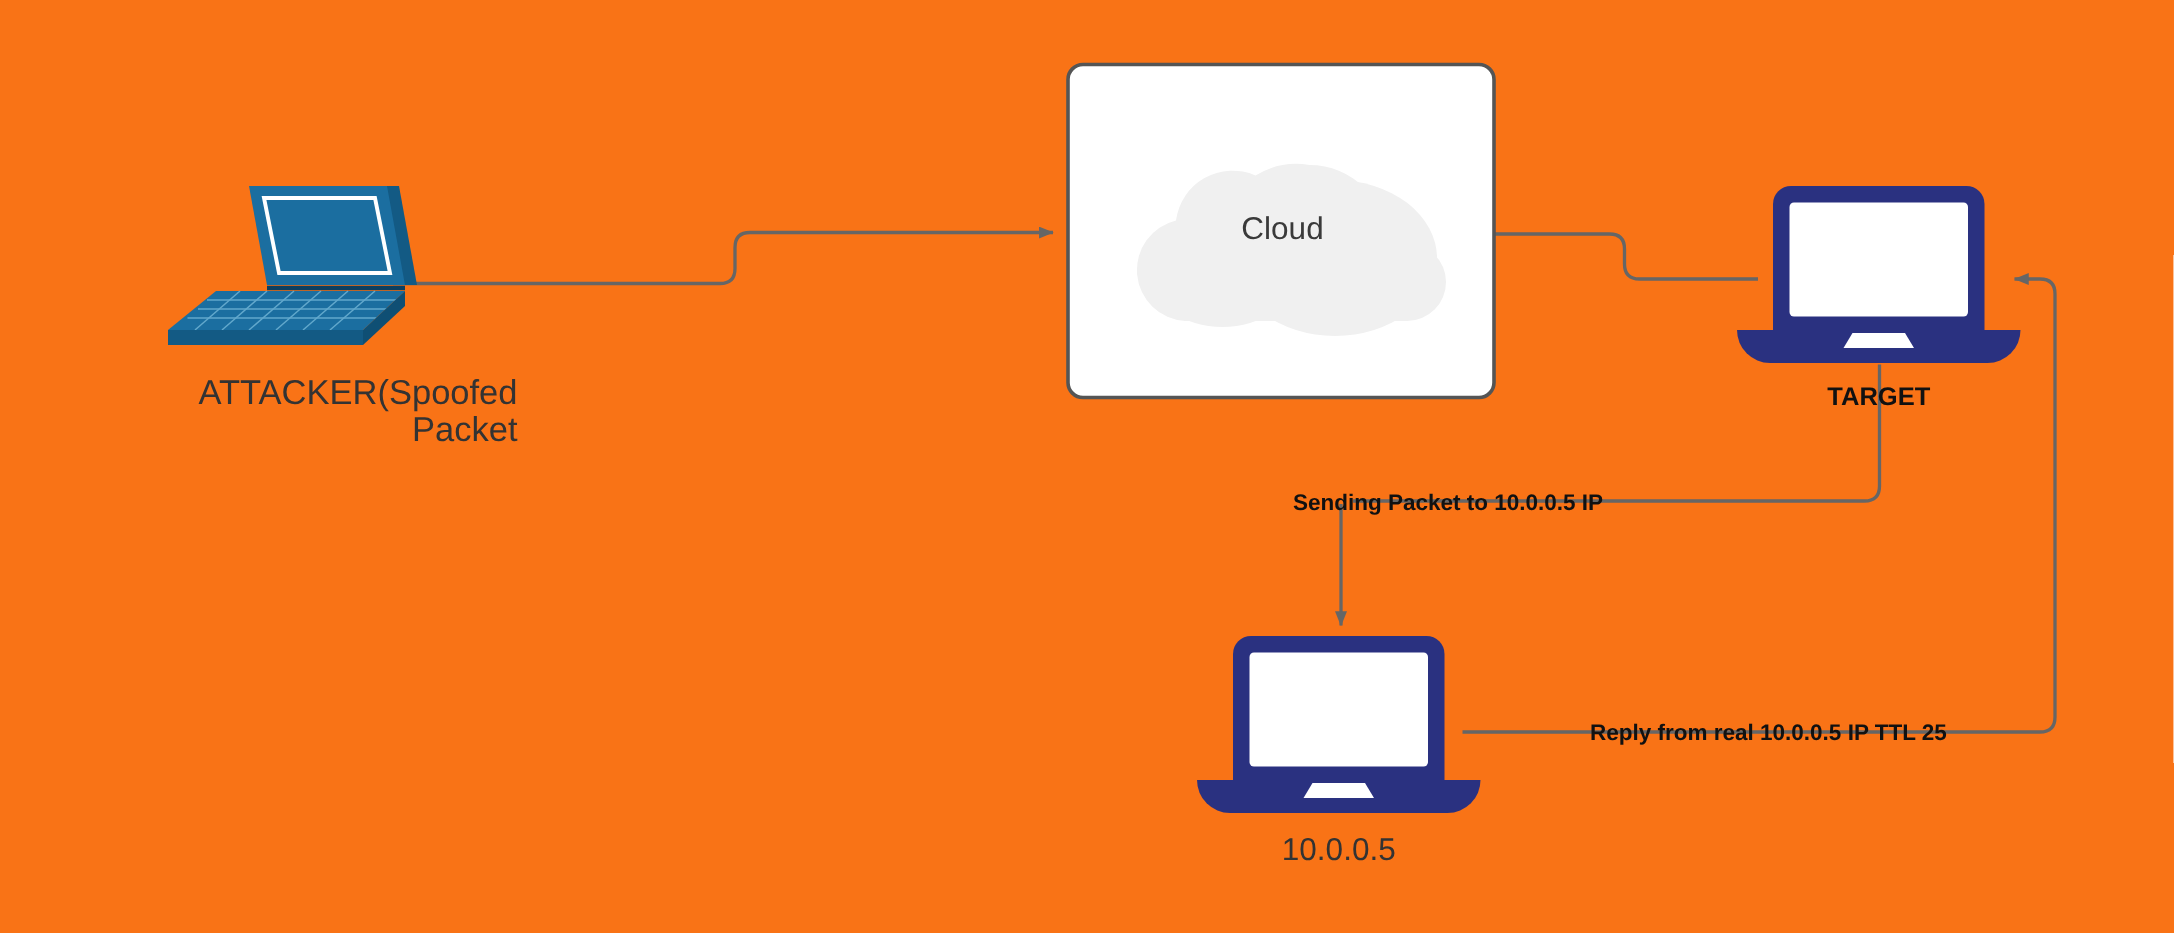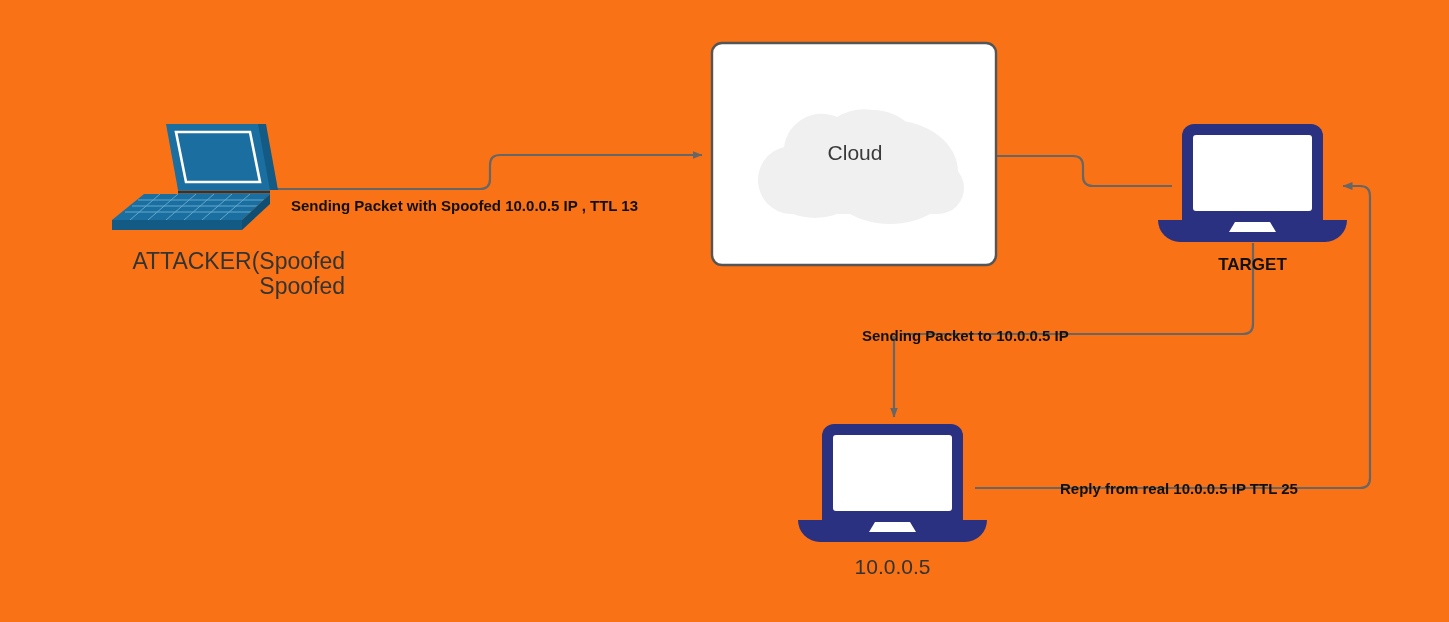--- a/index.html
+++ b/index.html
@@ -132,21 +132,21 @@
         <path d="M132,76 L102,102"></path>
         <path d="M150,76 L120,102"></path>
       </g>
 
       <path d="M12,102 L142,102 L142,112 L12,112 Z" fill="#135a84"></path>
       <path d="M142,102 L170,76 L170,86 L142,112 Z" fill="#0f4f74"></path>
     </g>
   </svg>
   <div class="multi" style="left:35px; top:249px; width:310px;">
     <div>ATTACKER(Spoofed</div>
-    <div>Spoofed</div>
+    <div>Packet</div>
   </div>
 
   <svg class="node-box" style="left:1150px; top:122px;" width="205" height="125" viewBox="0 0 205 125">
     <g>
       <path d="M32,14 a12,12 0 0 1 12,-12 L161,2 a12,12 0 0 1 12,12 L173,98 L32,98 Z" fill="#2a3180"></path>
       <rect x="43" y="13" width="119" height="76" rx="3" fill="#ffffff"></rect>
       <path d="M8,98 L197,98 a22,22 0 0 1 -22,22 L30,120 a22,22 0 0 1 -22,-22 Z" fill="#2a3180"></path>
       <path d="M85,100 L120,100 L126,110 L79,110 Z" fill="#ffffff"></path>
     </g>
   </svg>
@@ -155,19 +155,18 @@
   <svg class="node-box" style="left:790px; top:422px;" width="205" height="125" viewBox="0 0 205 125">
     <g>
       <path d="M32,14 a12,12 0 0 1 12,-12 L161,2 a12,12 0 0 1 12,12 L173,98 L32,98 Z" fill="#2a3180"></path>
       <rect x="43" y="13" width="119" height="76" rx="3" fill="#ffffff"></rect>
       <path d="M8,98 L197,98 a22,22 0 0 1 -22,22 L30,120 a22,22 0 0 1 -22,-22 Z" fill="#2a3180"></path>
       <path d="M85,100 L120,100 L126,110 L79,110 Z" fill="#ffffff"></path>
     </g>
   </svg>
   <div class="lbl lbl-plain" style="left:790px; top:555px; width:205px; text-align:center;">10.0.0.5</div>
 
-  <div class="lbl lbl-bold" style="left:291px; top:197px;">Sending Packet with Spoofed 10.0.0.5 IP , TTL 13</div>
 
   <div class="lbl lbl-bold" style="left:862px; top:327px;">Sending Packet to 10.0.0.5 IP</div>
 
   <div class="lbl lbl-bold" style="left:1060px; top:480px;">Reply from real 10.0.0.5 IP TTL 25</div>
 
 </div>
 
 </body></html>

